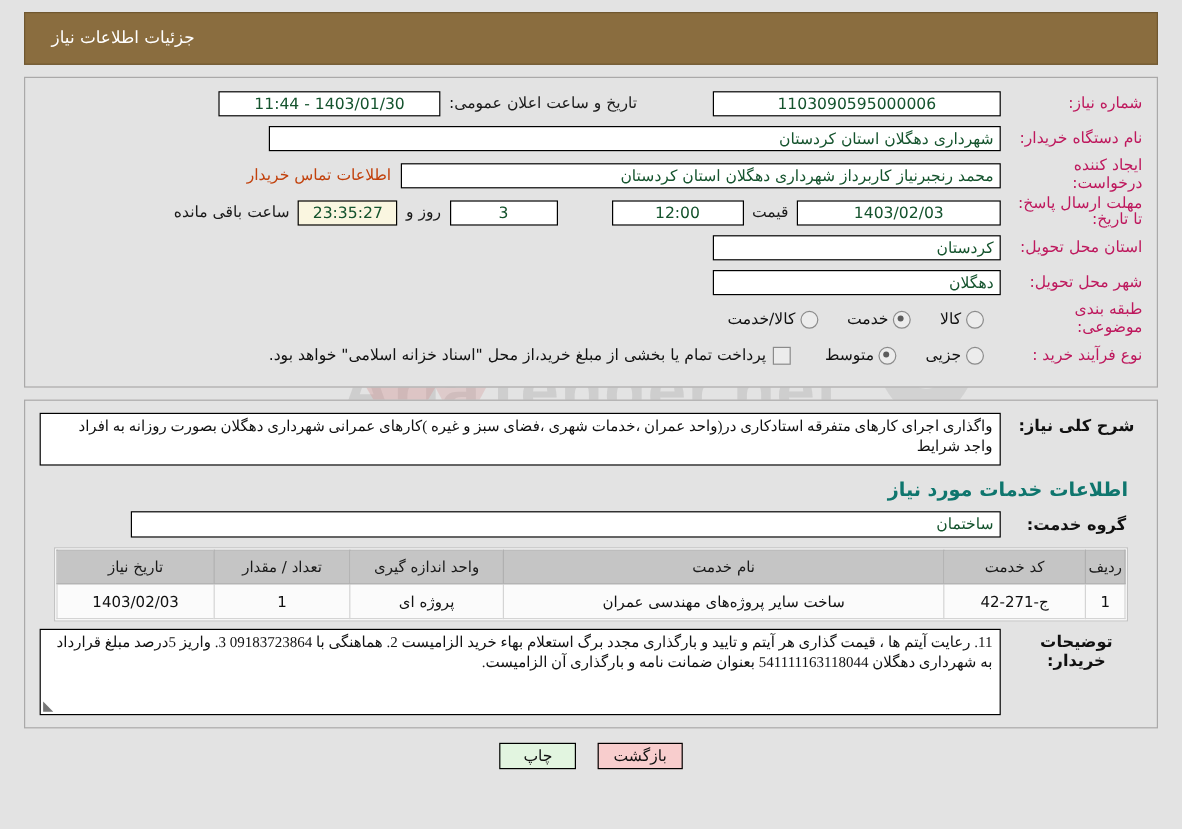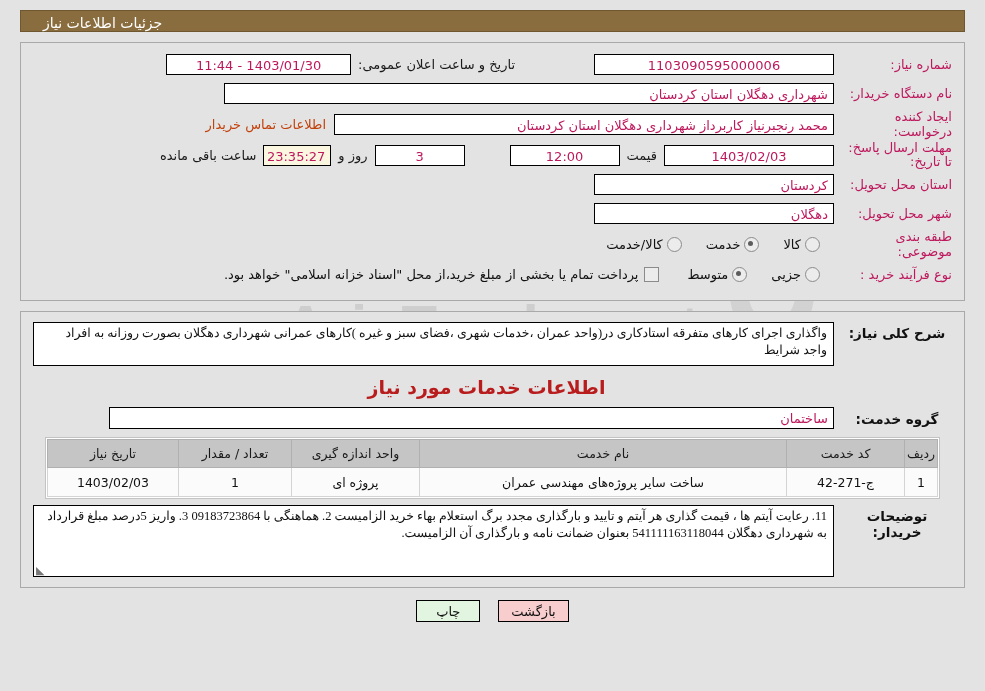--- a/index.html
+++ b/index.html
@@ -71,25 +71,25 @@
     border-left: 26px solid transparent;
     border-right: 26px solid transparent;
     border-top: 48px solid rgba(212,150,150,0.30);
   }
 
   .page { position: relative; z-index: 2; }
 
   
   .title-bar {
     margin: 10px 20px 0 20px;
-    height: 22px;
+    height: 44px;
     background: #8a6d3f;
     border: 1px solid #6f5730;
     display: flex;
-    align-items: flex-end;
+    align-items: center;
     justify-content: flex-start;
     padding-left: 0;
     padding-right: 0;
     box-sizing: border-box;
   }
   .title-bar .t {
     color: #ffffff;
     font-size: 14px;
     margin-right: auto;
     margin-left: 22px;
@@ -126,21 +126,21 @@
     line-height: 14px;
   }
   .fld {
     border: 1px solid #000;
     background: #fff;
     height: 21px;
     line-height: 21px;
     font-size: 13px;
     padding: 0 5px;
     box-sizing: border-box;
-    color: #be185d;
+    color: #14532d;
     text-align: center;
     font-family: "DejaVu Sans", sans-serif;
     overflow: hidden;
     white-space: nowrap;
   }
   .fld.rightal { text-align: right; }
   .fld.cream { background: #faf6e0; }
 
   .inline-lbl {
     font-size: 13px;
@@ -221,24 +221,24 @@
     position: absolute;
     left: 2px; bottom: 1px;
     width: 10px; height: 10px;
     color: #777;
     font-size: 11px;
     line-height: 10px;
     transform: scaleX(-1);
   }
 
   .section-head {
-    font-size: 19px;
+    font-size: 16px;
     font-weight: bold;
-    color: #b91c1c;
-    text-align: center;
+    color: #0f766e;
+    text-align: right;
     margin: 10px 12px 6px 0;
   }
 
   
   .tbl-wrap {
     margin: 4px 12px 6px 12px;
     border: 1px solid #c3c3c3;
     background: #fff;
     padding: 1px;
   }
@@ -304,21 +304,21 @@
 <div class="page">
 
   <div class="title-bar">
     <span class="t">جزئیات اطلاعات نیاز</span>
   </div>
 
   <div class="panel">
 
     <div class="row">
       <span class="lbl">شماره نیاز:</span>
-      <span class="fld" style="width:240px;margin-left:16px;">1103090595000006</span>
+      <span class="fld" style="width:240px;">1103090595000006</span>
       <span class="inline-lbl" style="margin-right:56px;">تاریخ و ساعت اعلان عمومی:</span>
       <span class="fld" style="width:185px;">1403/01/30 - 11:44</span>
     </div>
 
     <div class="row">
       <span class="lbl">نام دستگاه خریدار:</span>
       <span class="fld rightal" style="width:610px;">شهرداری دهگلان استان کردستان</span>
     </div>
 
     <div class="row">
@@ -327,21 +327,21 @@
       <span class="link">اطلاعات تماس خریدار</span>
     </div>
 
     <div class="row">
       <span class="lbl two">مهلت ارسال پاسخ: تا تاریخ:</span>
       <span class="fld" style="width:170px;">1403/02/03</span>
       <span class="inline-lbl">قیمت</span>
       <span class="fld" style="width:110px;">12:00</span>
       <span class="fld" style="width:90px;margin-right:45px;">3</span>
       <span class="inline-lbl">روز و</span>
-      <span class="fld cream" style="width:68px;">23:35:27</span>
+      <span class="fld cream" style="width:83px;">23:35:27</span>
       <span class="inline-lbl">ساعت باقی مانده</span>
     </div>
 
     <div class="row">
       <span class="lbl">استان محل تحویل:</span>
       <span class="fld rightal" style="width:240px;">کردستان</span>
     </div>
 
     <div class="row">
       <span class="lbl">شهر محل تحویل:</span>

